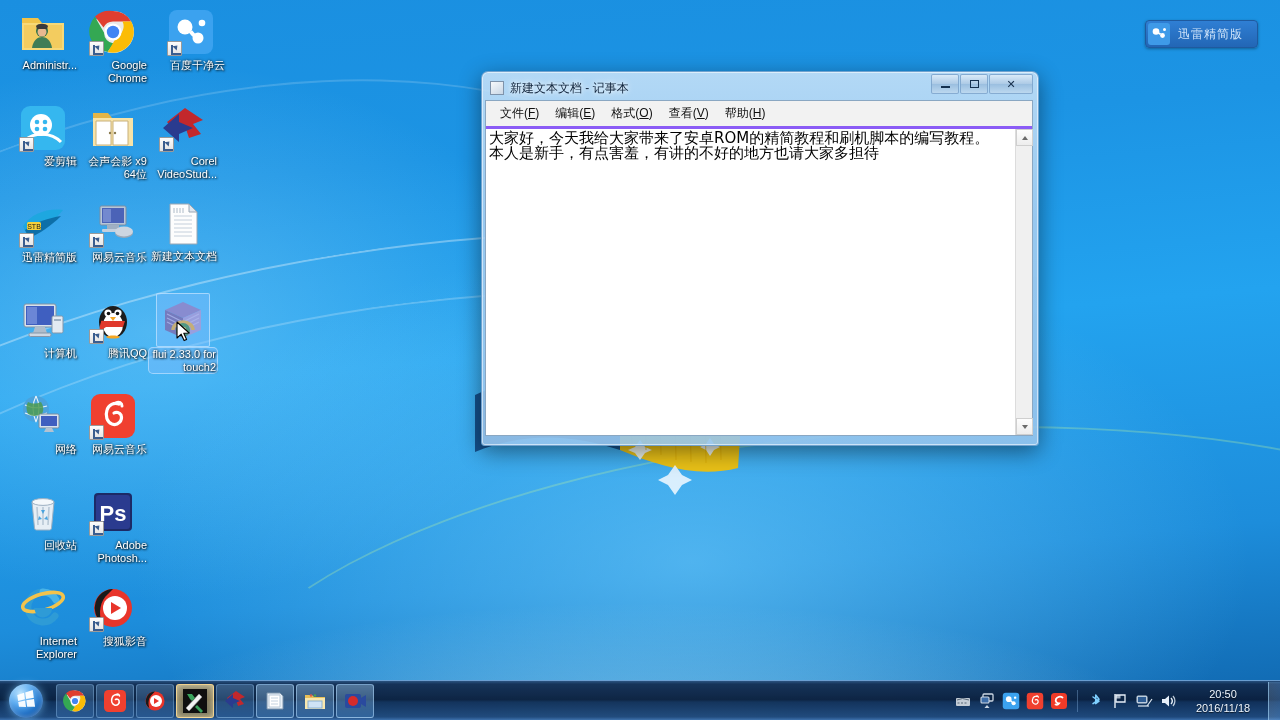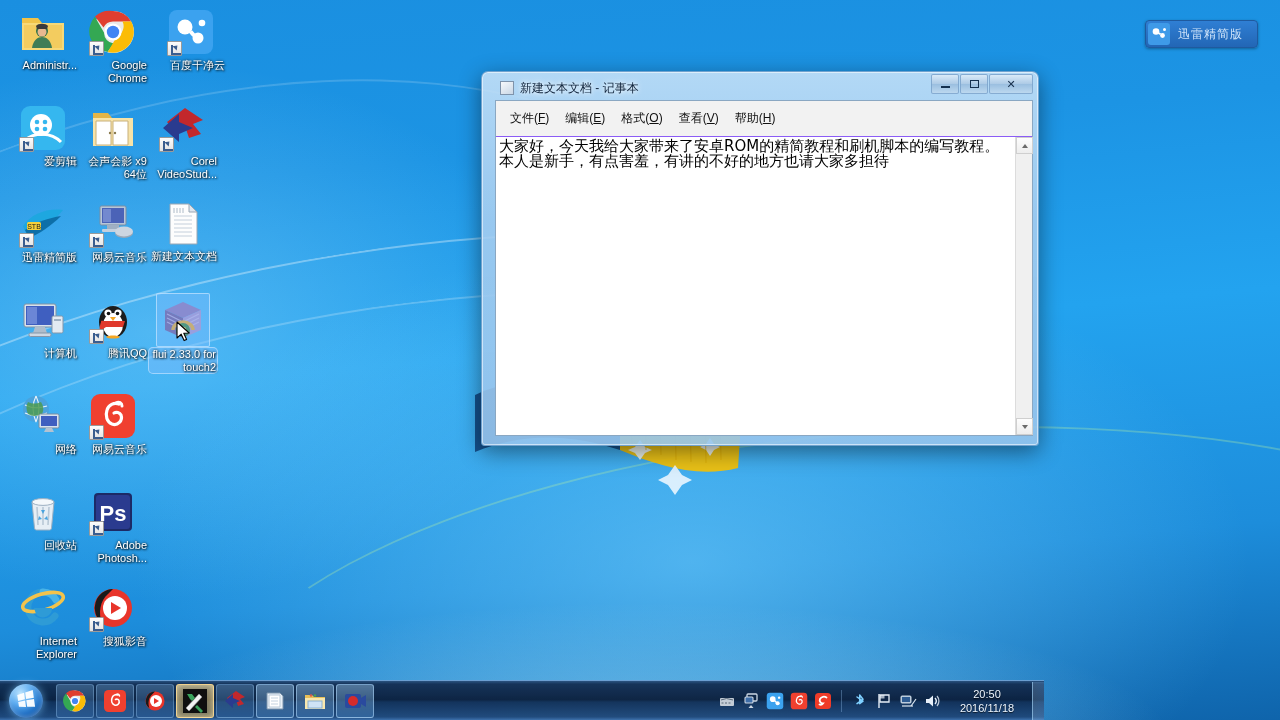--- a/index.html
+++ b/index.html
@@ -121,21 +121,21 @@
     padding: 0 12px 0 2px;
     letter-spacing: 1px;
   }
 
   
   #notepad {
     position: absolute;
     left: 481px; top: 71px;
     width: 558px; height: 375px;
     border-radius: 7px 7px 4px 4px;
-    padding: 4px 5px 5px 13px;
+    padding: 4px 5px 5px 3px;
     background: linear-gradient(180deg, rgba(200,226,248,0.88) 0%, rgba(168,206,240,0.88) 40%, rgba(150,196,236,0.90) 100%);
     border: 1px solid rgba(110,160,205,0.95);
     box-shadow: 0 6px 22px rgba(0,0,0,0.45), inset 0 0 0 1px rgba(255,255,255,0.55);
   }
   #np-titlebar {
     height: 24px;
     display: flex; align-items: center;
     padding-left: 5px;
     position: relative;
   }
@@ -173,25 +173,25 @@
   .min-glyph { display:block; width: 9px; height: 2px; background:#14304f; margin-top:6px; }
   .max-glyph { display:block; width: 9px; height: 8px; border:1.5px solid #14304f; }
 
   #np-body {
     background: #ffffff;
     border: 1px solid #8aa7c2;
     height: 336px;
     display: flex; flex-direction: column;
   }
   #np-menu {
-    height: 36px;
+    height: 28px;
     display: flex; align-items: center;
     padding-left: 6px;
     background: #f2f2f2;
-    border-bottom: 1px solid #8b5cf6;
+    border-bottom: 3px solid #8b5cf6;
   }
   #np-menu .mi {
     font-size: 12px; color: #111;
     padding: 2px 8px;
     white-space: nowrap;
   }
   #np-menu .mi u { text-decoration: underline; }
   #np-text-wrap {
     flex: 1;
     display: flex;
@@ -224,21 +224,21 @@
     width: 0; height: 0;
     border-left: 3.5px solid transparent;
     border-right: 3.5px solid transparent;
   }
   .arr-up { border-bottom: 4px solid #6b6b6b; }
   .arr-dn { border-top: 4px solid #6b6b6b; }
 
   
   #taskbar {
     position: absolute; left: 0; bottom: 0;
-    width: 1044px; height: 40px;
+    width: 1280px; height: 40px;
     background: linear-gradient(180deg,
         rgba(40,76,120,0.92) 0%,
         rgba(18,44,80,0.94) 8%,
         rgba(10,30,60,0.95) 48%,
         rgba(16,46,86,0.95) 54%,
         rgba(30,70,120,0.95) 92%,
         rgba(60,110,170,0.95) 100%);
     border-top: 1px solid rgba(150,200,245,0.55);
     display: flex; align-items: center;
   }

